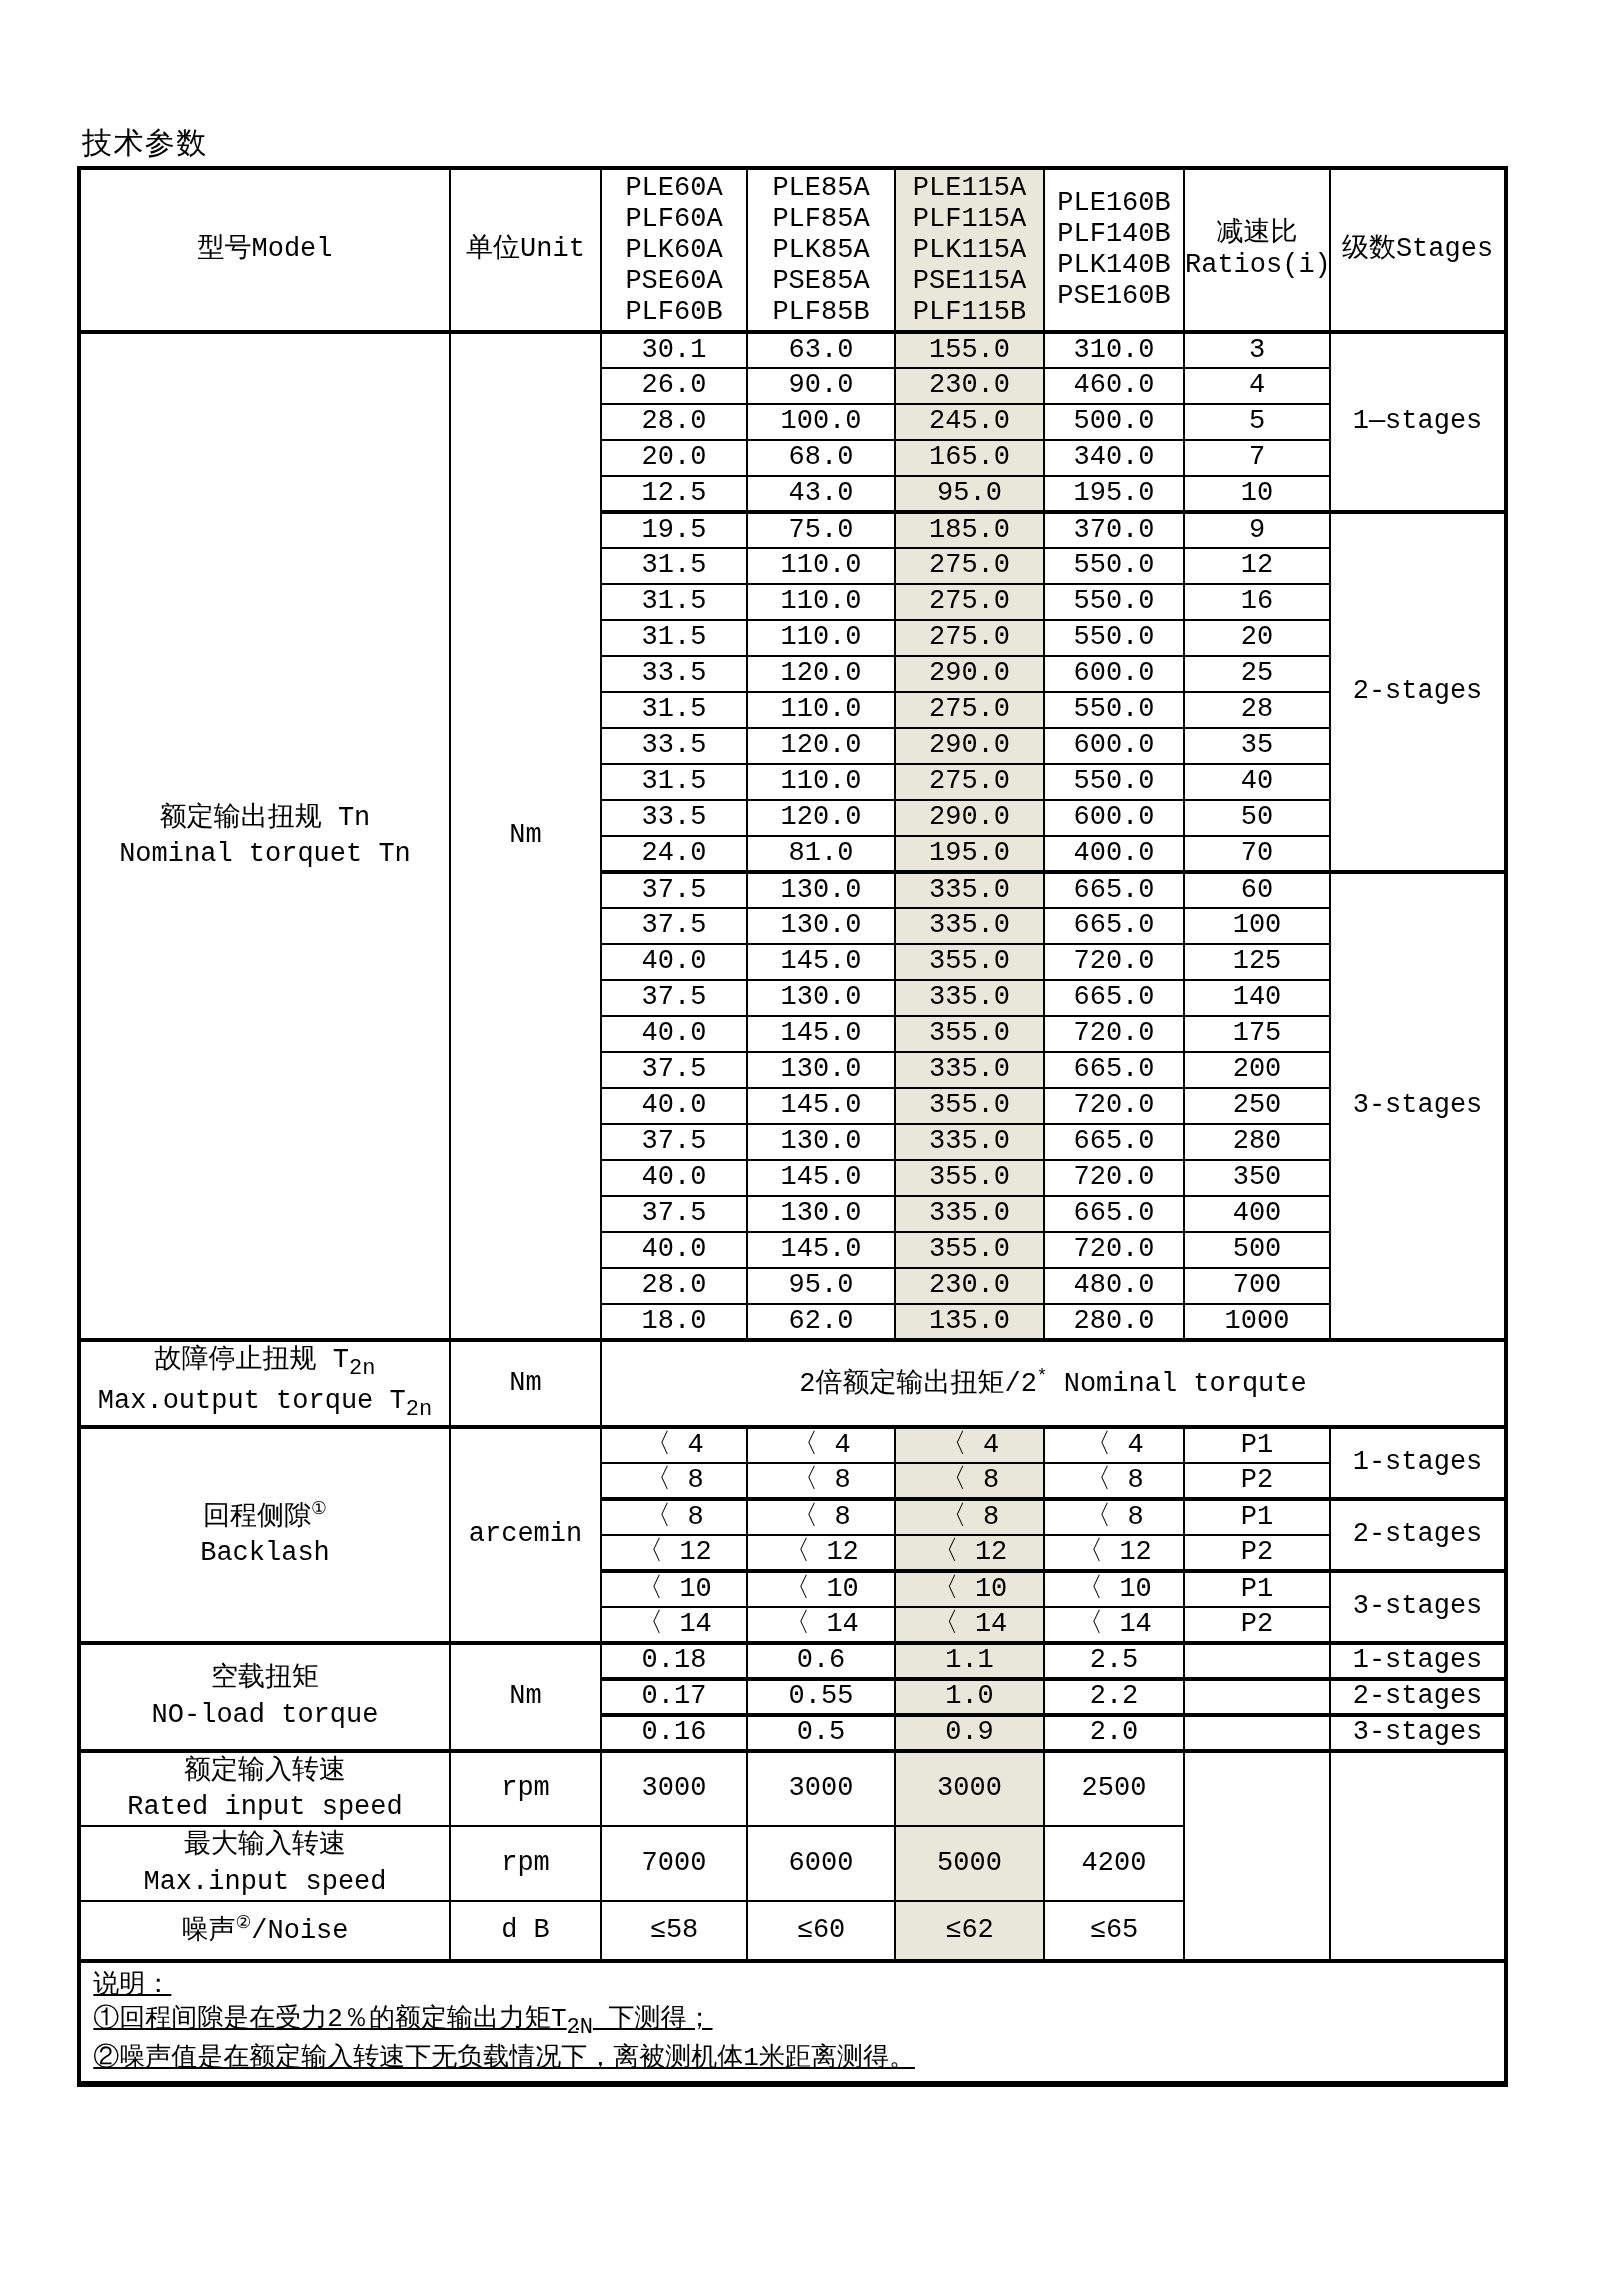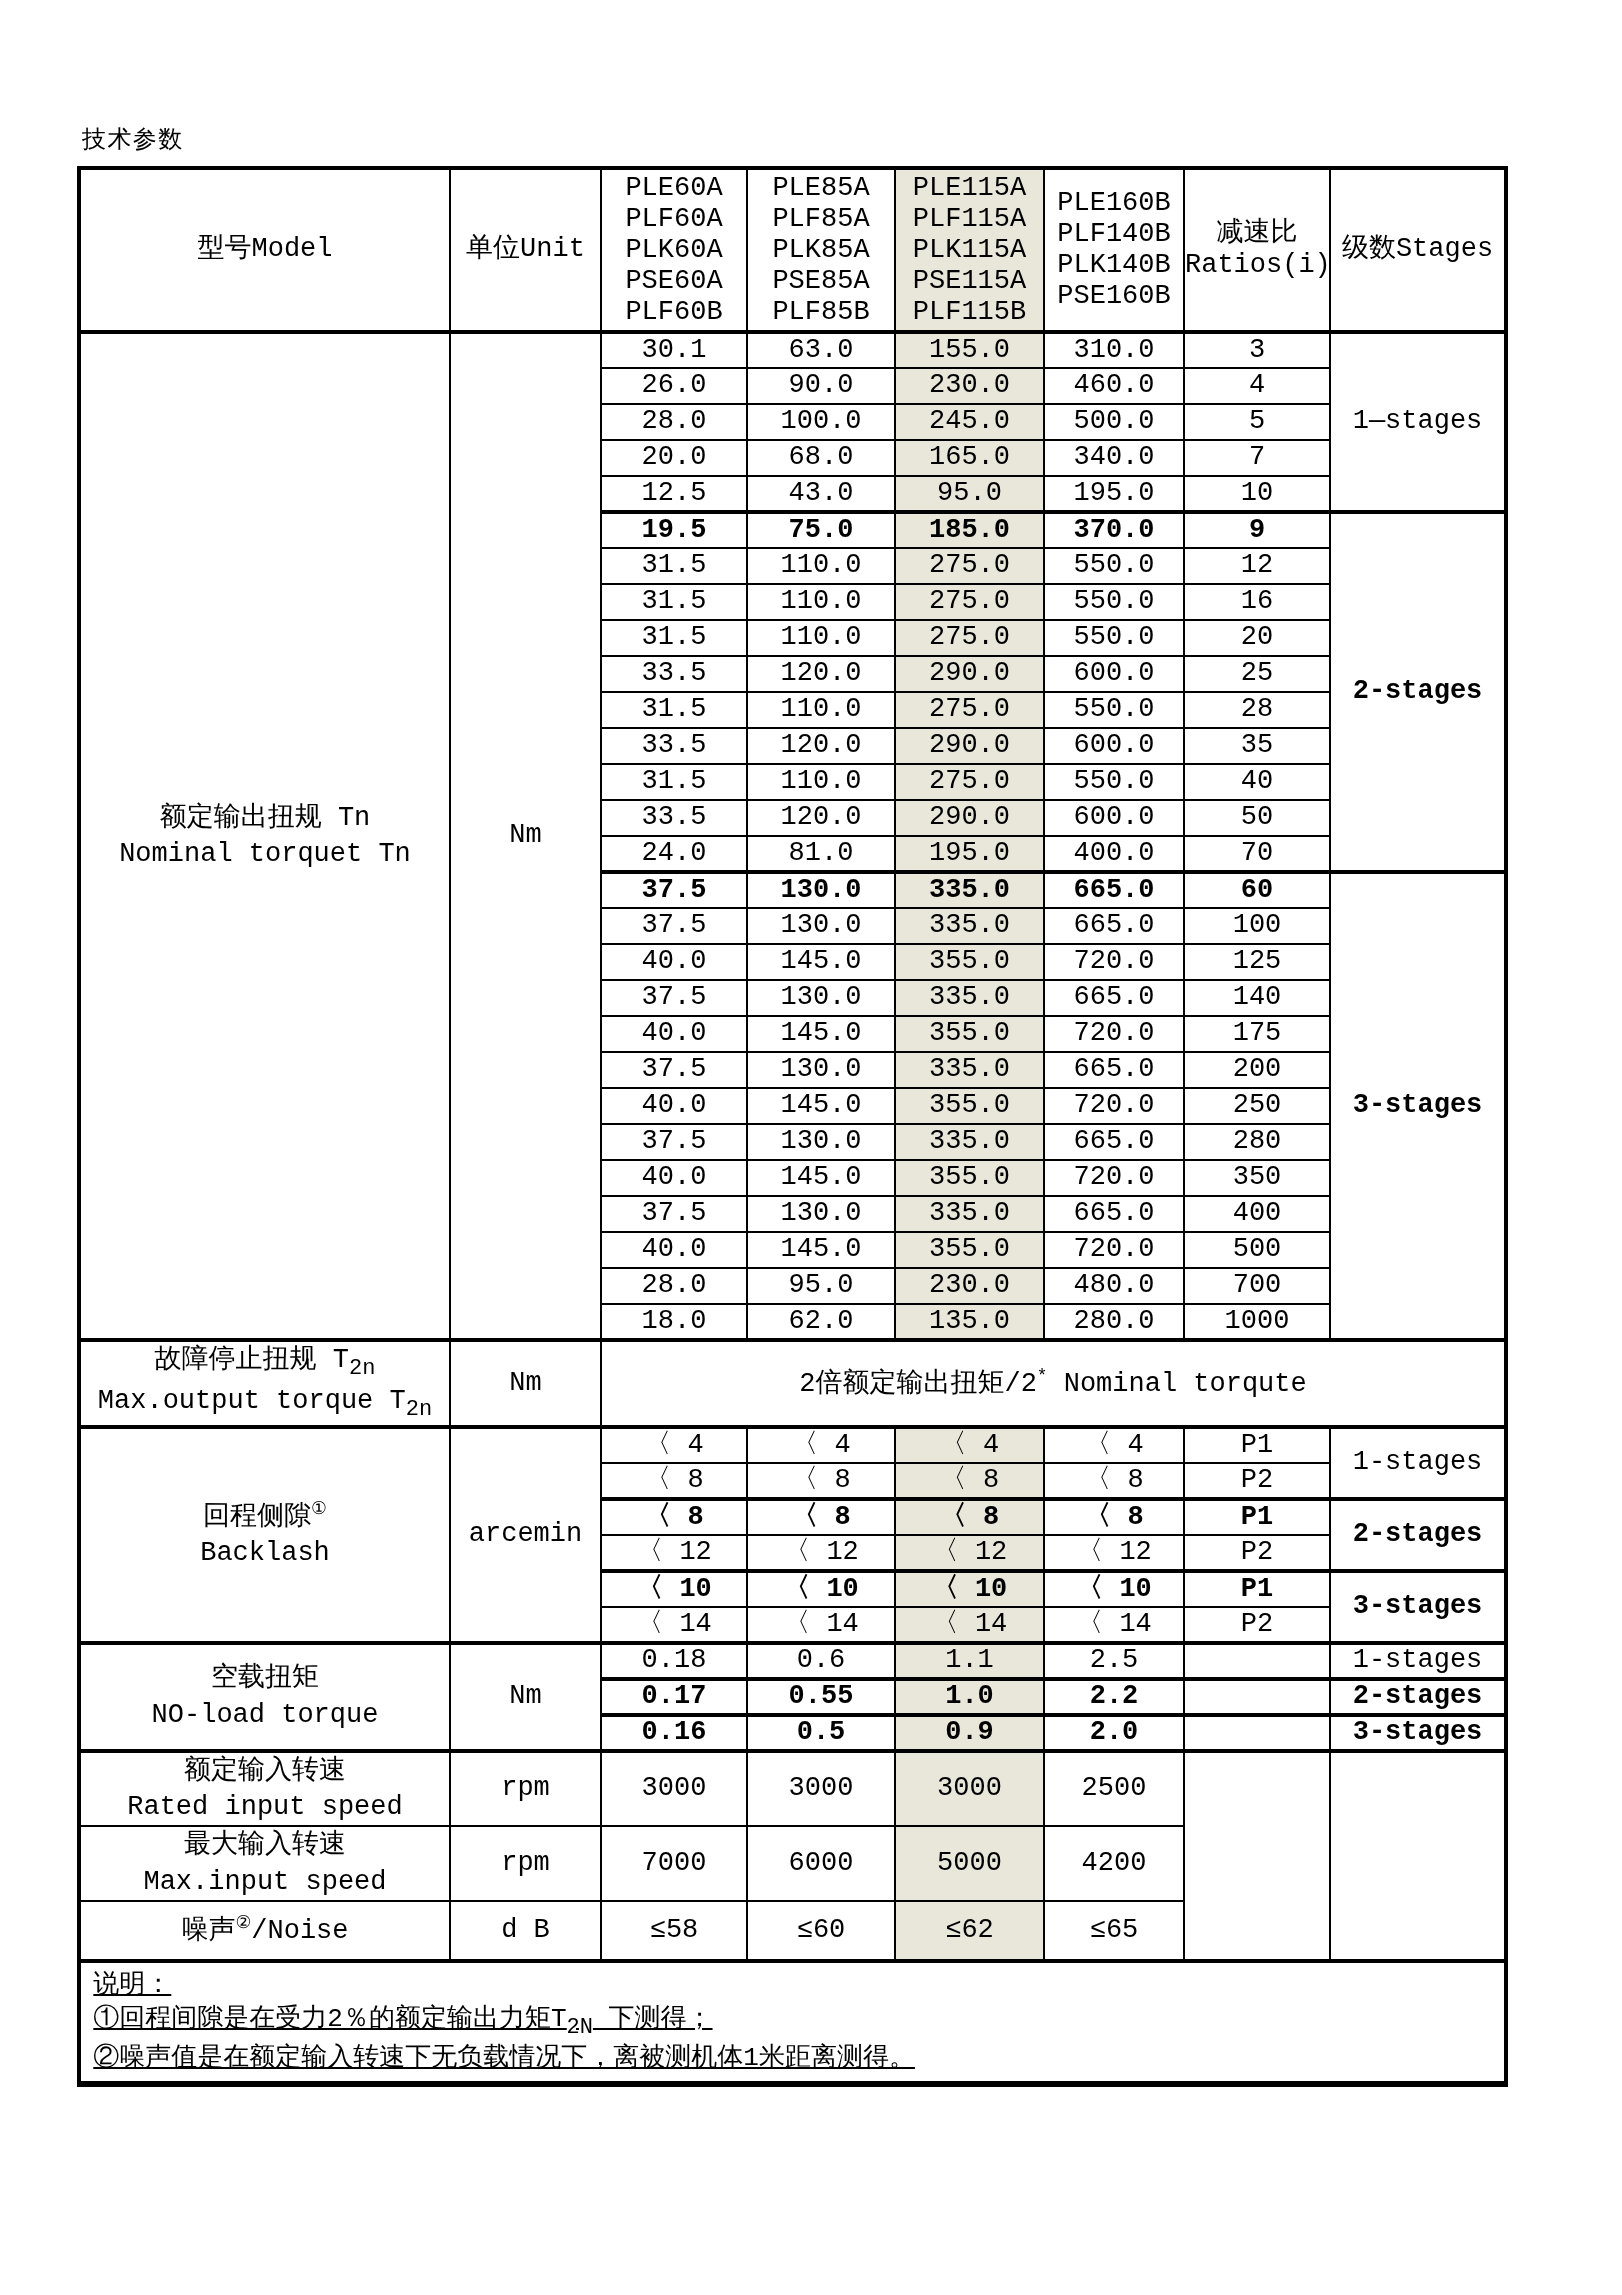--- a/index.html
+++ b/index.html
@@ -1,30 +1,30 @@
 <!DOCTYPE html>
 <html style="--hl: #e9e7da;font-size:11px"><head>
 <meta charset="utf-8">
 <style>
   html,body{margin:0;padding:0;background:#fff;}
   body{
     width:1623px;height:2295px;position:relative;color:#000;
     font-family:"Liberation Mono","DejaVu Sans Mono",monospace;
   }
-  .page-title{position:absolute;left:82px;top:123px;font-size:24px;letter-spacing:1.4px;}
+  .page-title{position:absolute;left:82px;top:123px;font-size:30px;letter-spacing:1.4px;}
   table.spec{
     position:absolute;left:77px;top:166px;width:1426px;
     border-collapse:collapse;table-layout:fixed;
     border:4.8px solid #000;border-bottom-width:6.1px;
   }
   td{
     border:2px solid #000;border-top-width:2.7px;border-bottom-width:2.7px;
     text-align:center;vertical-align:middle;font-size:27px;padding:0;overflow:hidden;
   }
-  .bt-g{border-top-width:4.1px !important;font-weight:bold;}
+  .bt-g{border-top-width:4.1px !important;}
   .bt-s{border-top-width:4.8px !important;}
   .hl{background:var(--hl,#e9e7da);}
   .ln{line-height:1.18;}
   .series .ln{line-height:31px;}
   .label .ln{line-height:1.35;}
   .sub{font-size:22px;vertical-align:-6.8px;}
   .sup{font-size:17.7px;vertical-align:9.5px;}
   td.notes{text-align:left;vertical-align:top;padding:5.5px 12.3px;font-size:26px;text-decoration:underline;}
   td.notes .ln{line-height:1.3;}
   tr.h-header{height:164px;}

